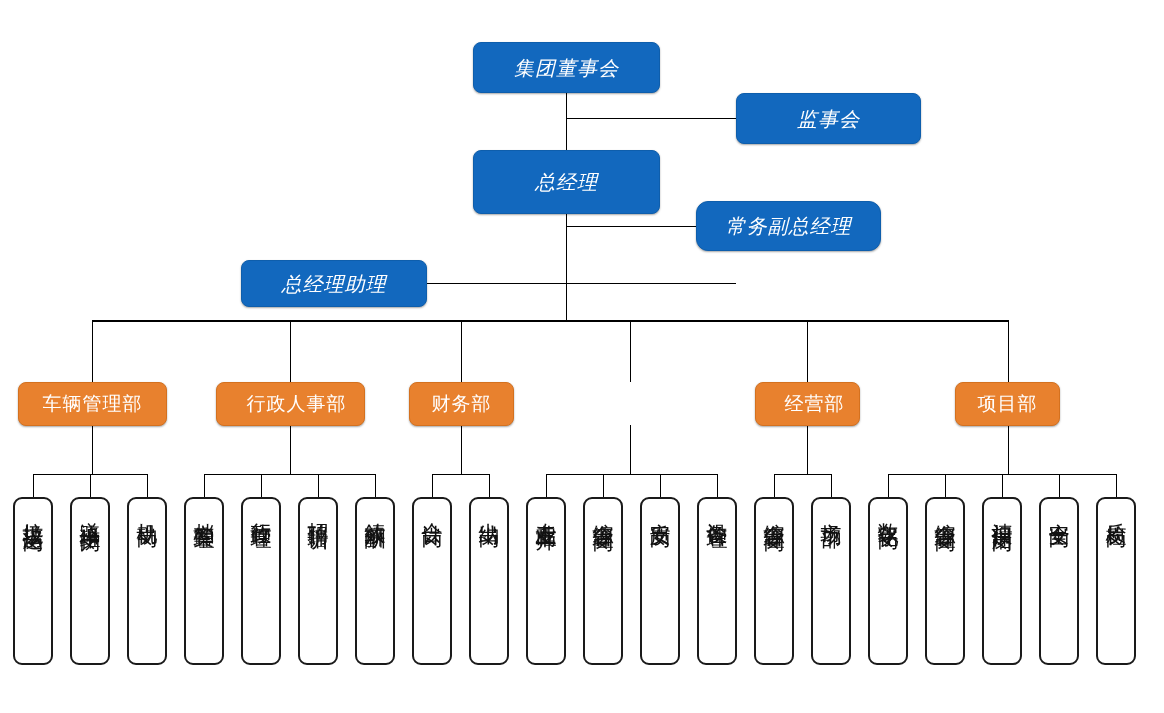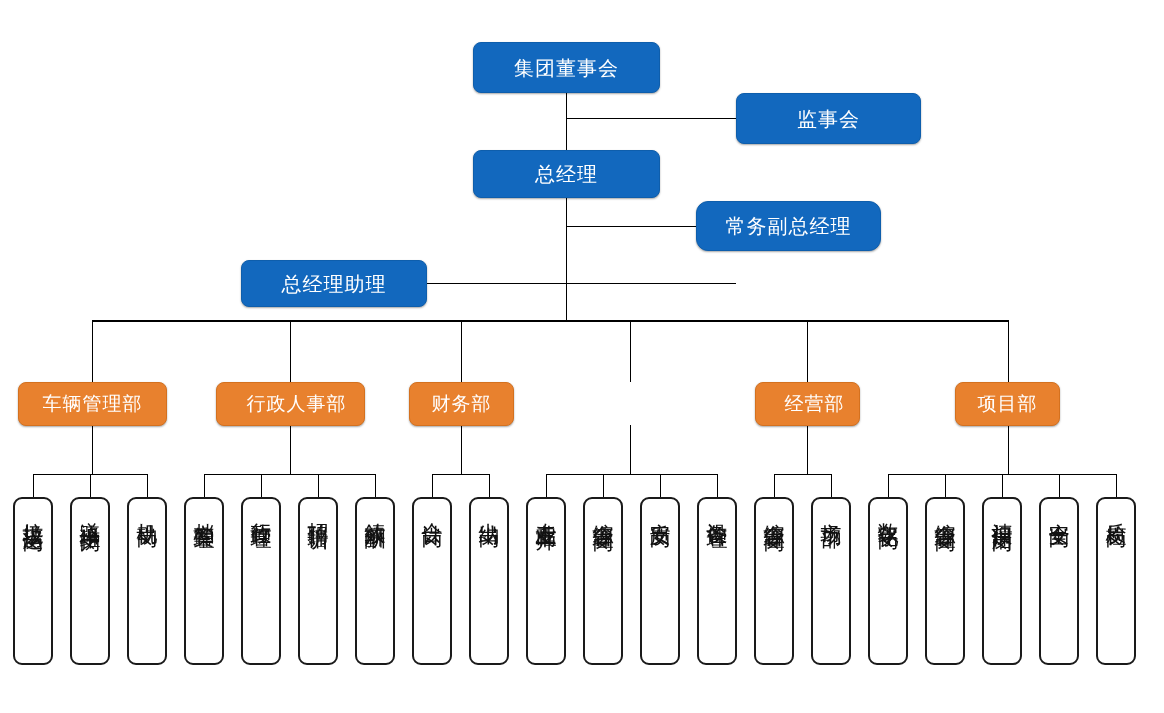--- a/index.html
+++ b/index.html
@@ -40,20 +40,21 @@
     color: #ffffff;
     letter-spacing: 1px;
     line-height: 1.1;
     user-select: none;
   }
   .node.blue {
     background: #1268BE;
     border: 1px solid #0E5EAC;
     box-shadow: 0 1px 2px rgba(0,0,0,0.35);
     font-size: 20px;
+    font-style: italic;
   }
   .node.orange {
     background: #E8812E;
     border: 1px solid #D4711F;
     box-shadow: 0 1px 2px rgba(0,0,0,0.35);
     font-size: 19px;
   }
 
   
   .leaf {
@@ -139,21 +140,21 @@
   <div class="ln v" style="left:888px;  top:474px; height:23px;"></div>
   <div class="ln v" style="left:945px;  top:474px; height:23px;"></div>
   <div class="ln v" style="left:1002px; top:474px; height:23px;"></div>
   <div class="ln v" style="left:1059px; top:474px; height:23px;"></div>
   <div class="ln v" style="left:1116px; top:474px; height:23px;"></div>
 
   <div class="node blue" style="left:473px; top:42px; width:187px; height:51px;">集团董事会</div>
 
   <div class="node blue" style="left:736px; top:93px; width:185px; height:51px;">监事会</div>
 
-  <div class="node blue" style="left:473px; top:150px; width:187px; height:48px;">总经理</div>
+  <div class="node blue" style="left:473px; top:150px; width:187px; height:64px;">总经理</div>
 
   <div class="node blue" style="left:696px; top:201px; width:185px; height:50px;border-radius:12px;">常务副总经理</div>
 
 
   <div class="node blue" style="left:241px; top:260px; width:186px; height:47px;">总经理助理</div>
 
   <div class="node orange" style="left:18px; top:382px; width:149px; height:44px;">车辆管理部</div>
 
   <div class="node orange" style="left:216px; top:382px; width:149px; height:44px;padding-left:12px;">行政人事部</div>
 

